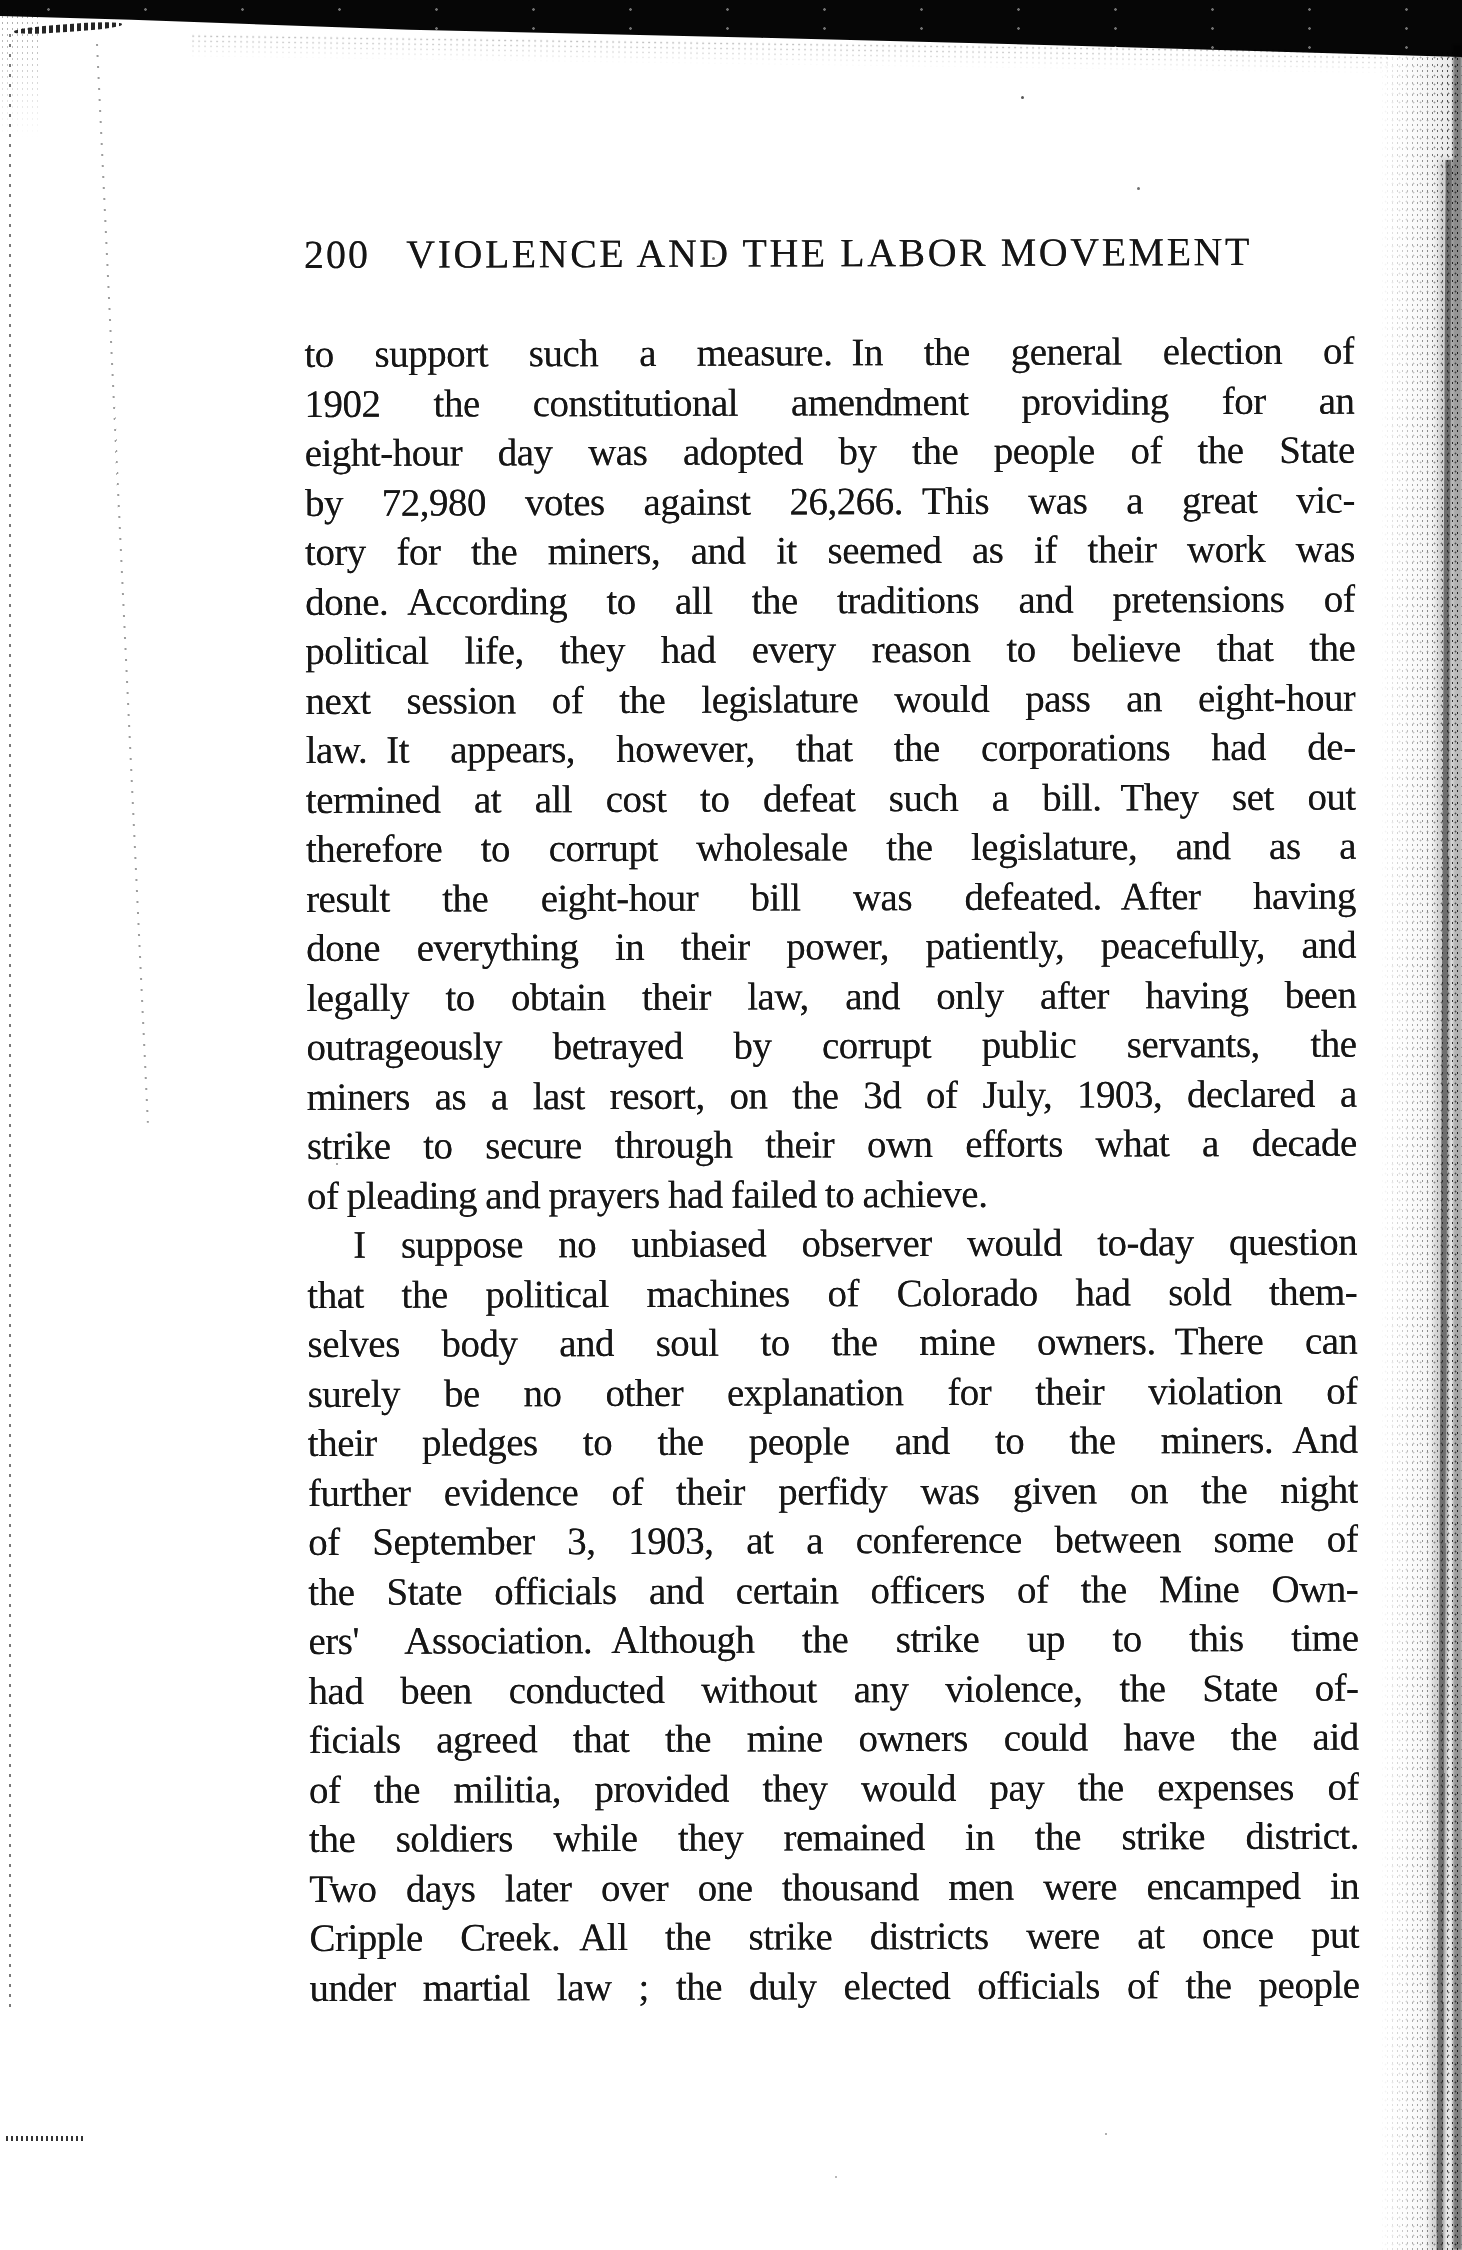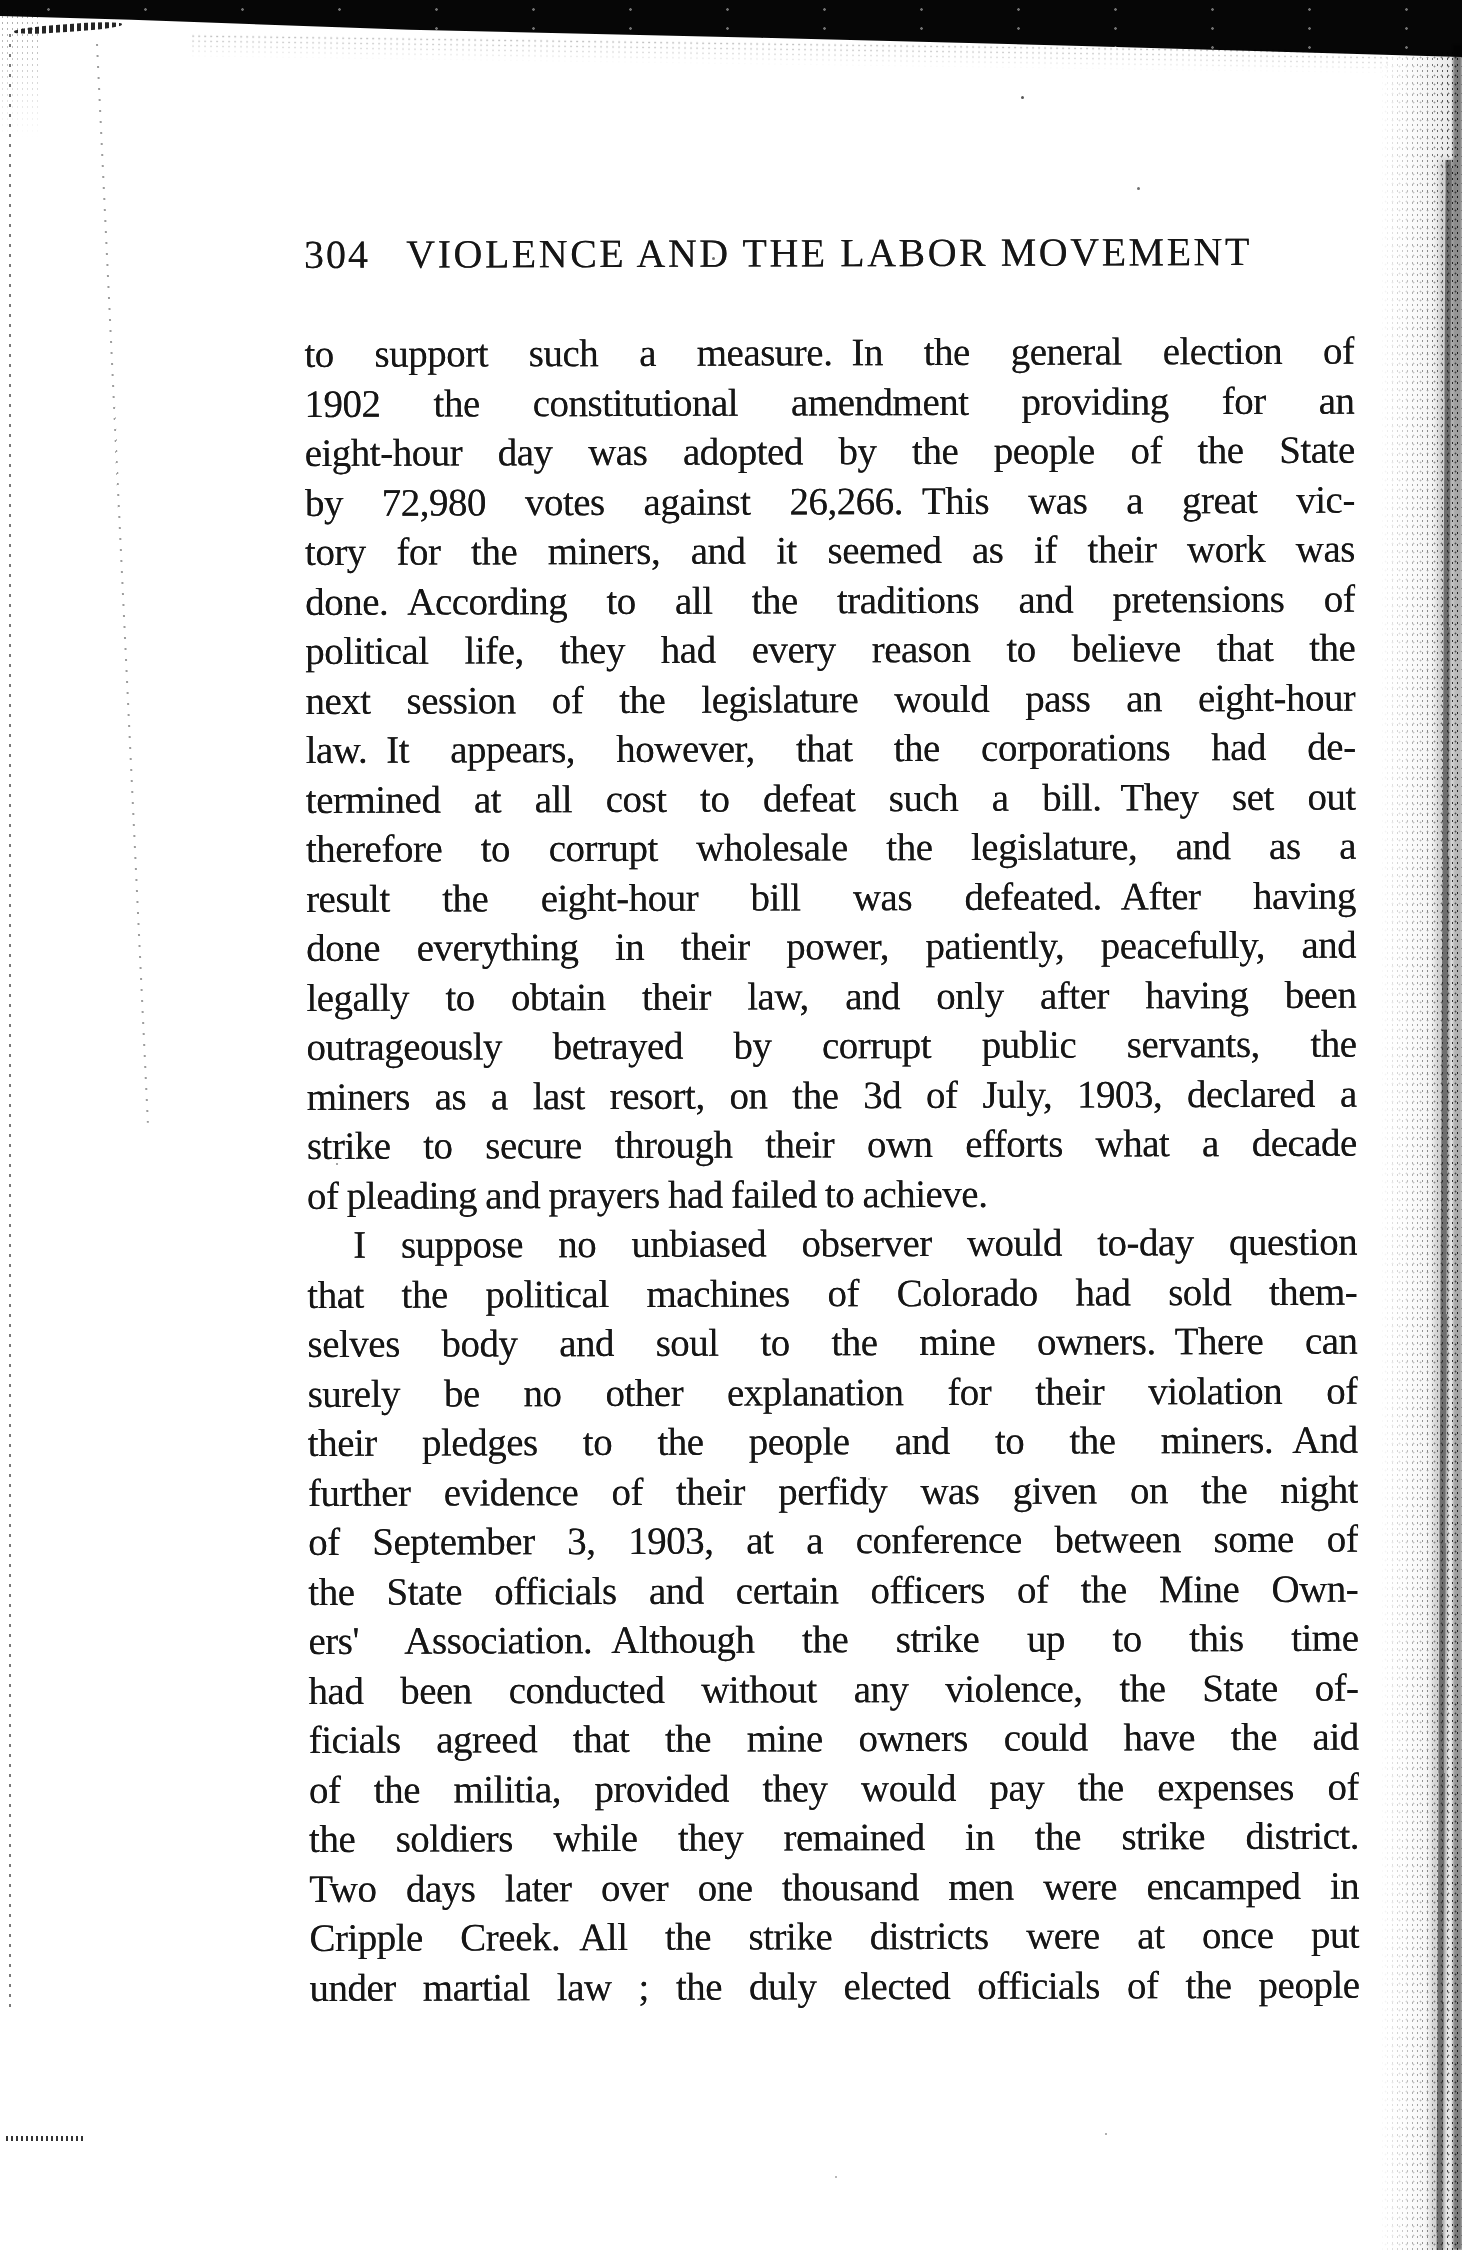--- a/index.html
+++ b/index.html
@@ -150,21 +150,21 @@
   <span class="speck" style="left:1137px;top:187px;width:3px;height:3px;opacity:.6"></span>
   <span class="speck" style="left:712px;top:257px;width:3px;height:3px;opacity:.6"></span>
   <span class="speck" style="left:336px;top:1163px;width:2px;height:2px;opacity:.5"></span>
   <span class="speck" style="left:1240px;top:998px;width:2px;height:2px;opacity:.45"></span>
   <span class="speck" style="left:868px;top:1478px;width:2px;height:2px;opacity:.4"></span>
   <span class="speck" style="left:1105px;top:2133px;width:2px;height:2px;opacity:.45"></span>
   <span class="speck" style="left:835px;top:2176px;width:2px;height:2px;opacity:.4"></span>
 
   <div class="content">
     <div class="header">
-      <span class="page-number">304</span>
+      <span class="page-number">200</span>
       <span class="running-title">VIOLENCE AND THE LABOR MOVEMENT</span>
     </div>
     <div class="body-text" id="body-text">
         <div class="line">to support such a measure. In the general election of</div>
         <div class="line">1902 the constitutional amendment providing for an</div>
         <div class="line">eight-hour day was adopted by the people of the State</div>
         <div class="line">by 72,980 votes against 26,266. This was a great vic-</div>
         <div class="line">tory for the miners, and it seemed as if their work was</div>
         <div class="line">done. According to all the traditions and pretensions of</div>
         <div class="line">political life, they had every reason to believe that the</div>

